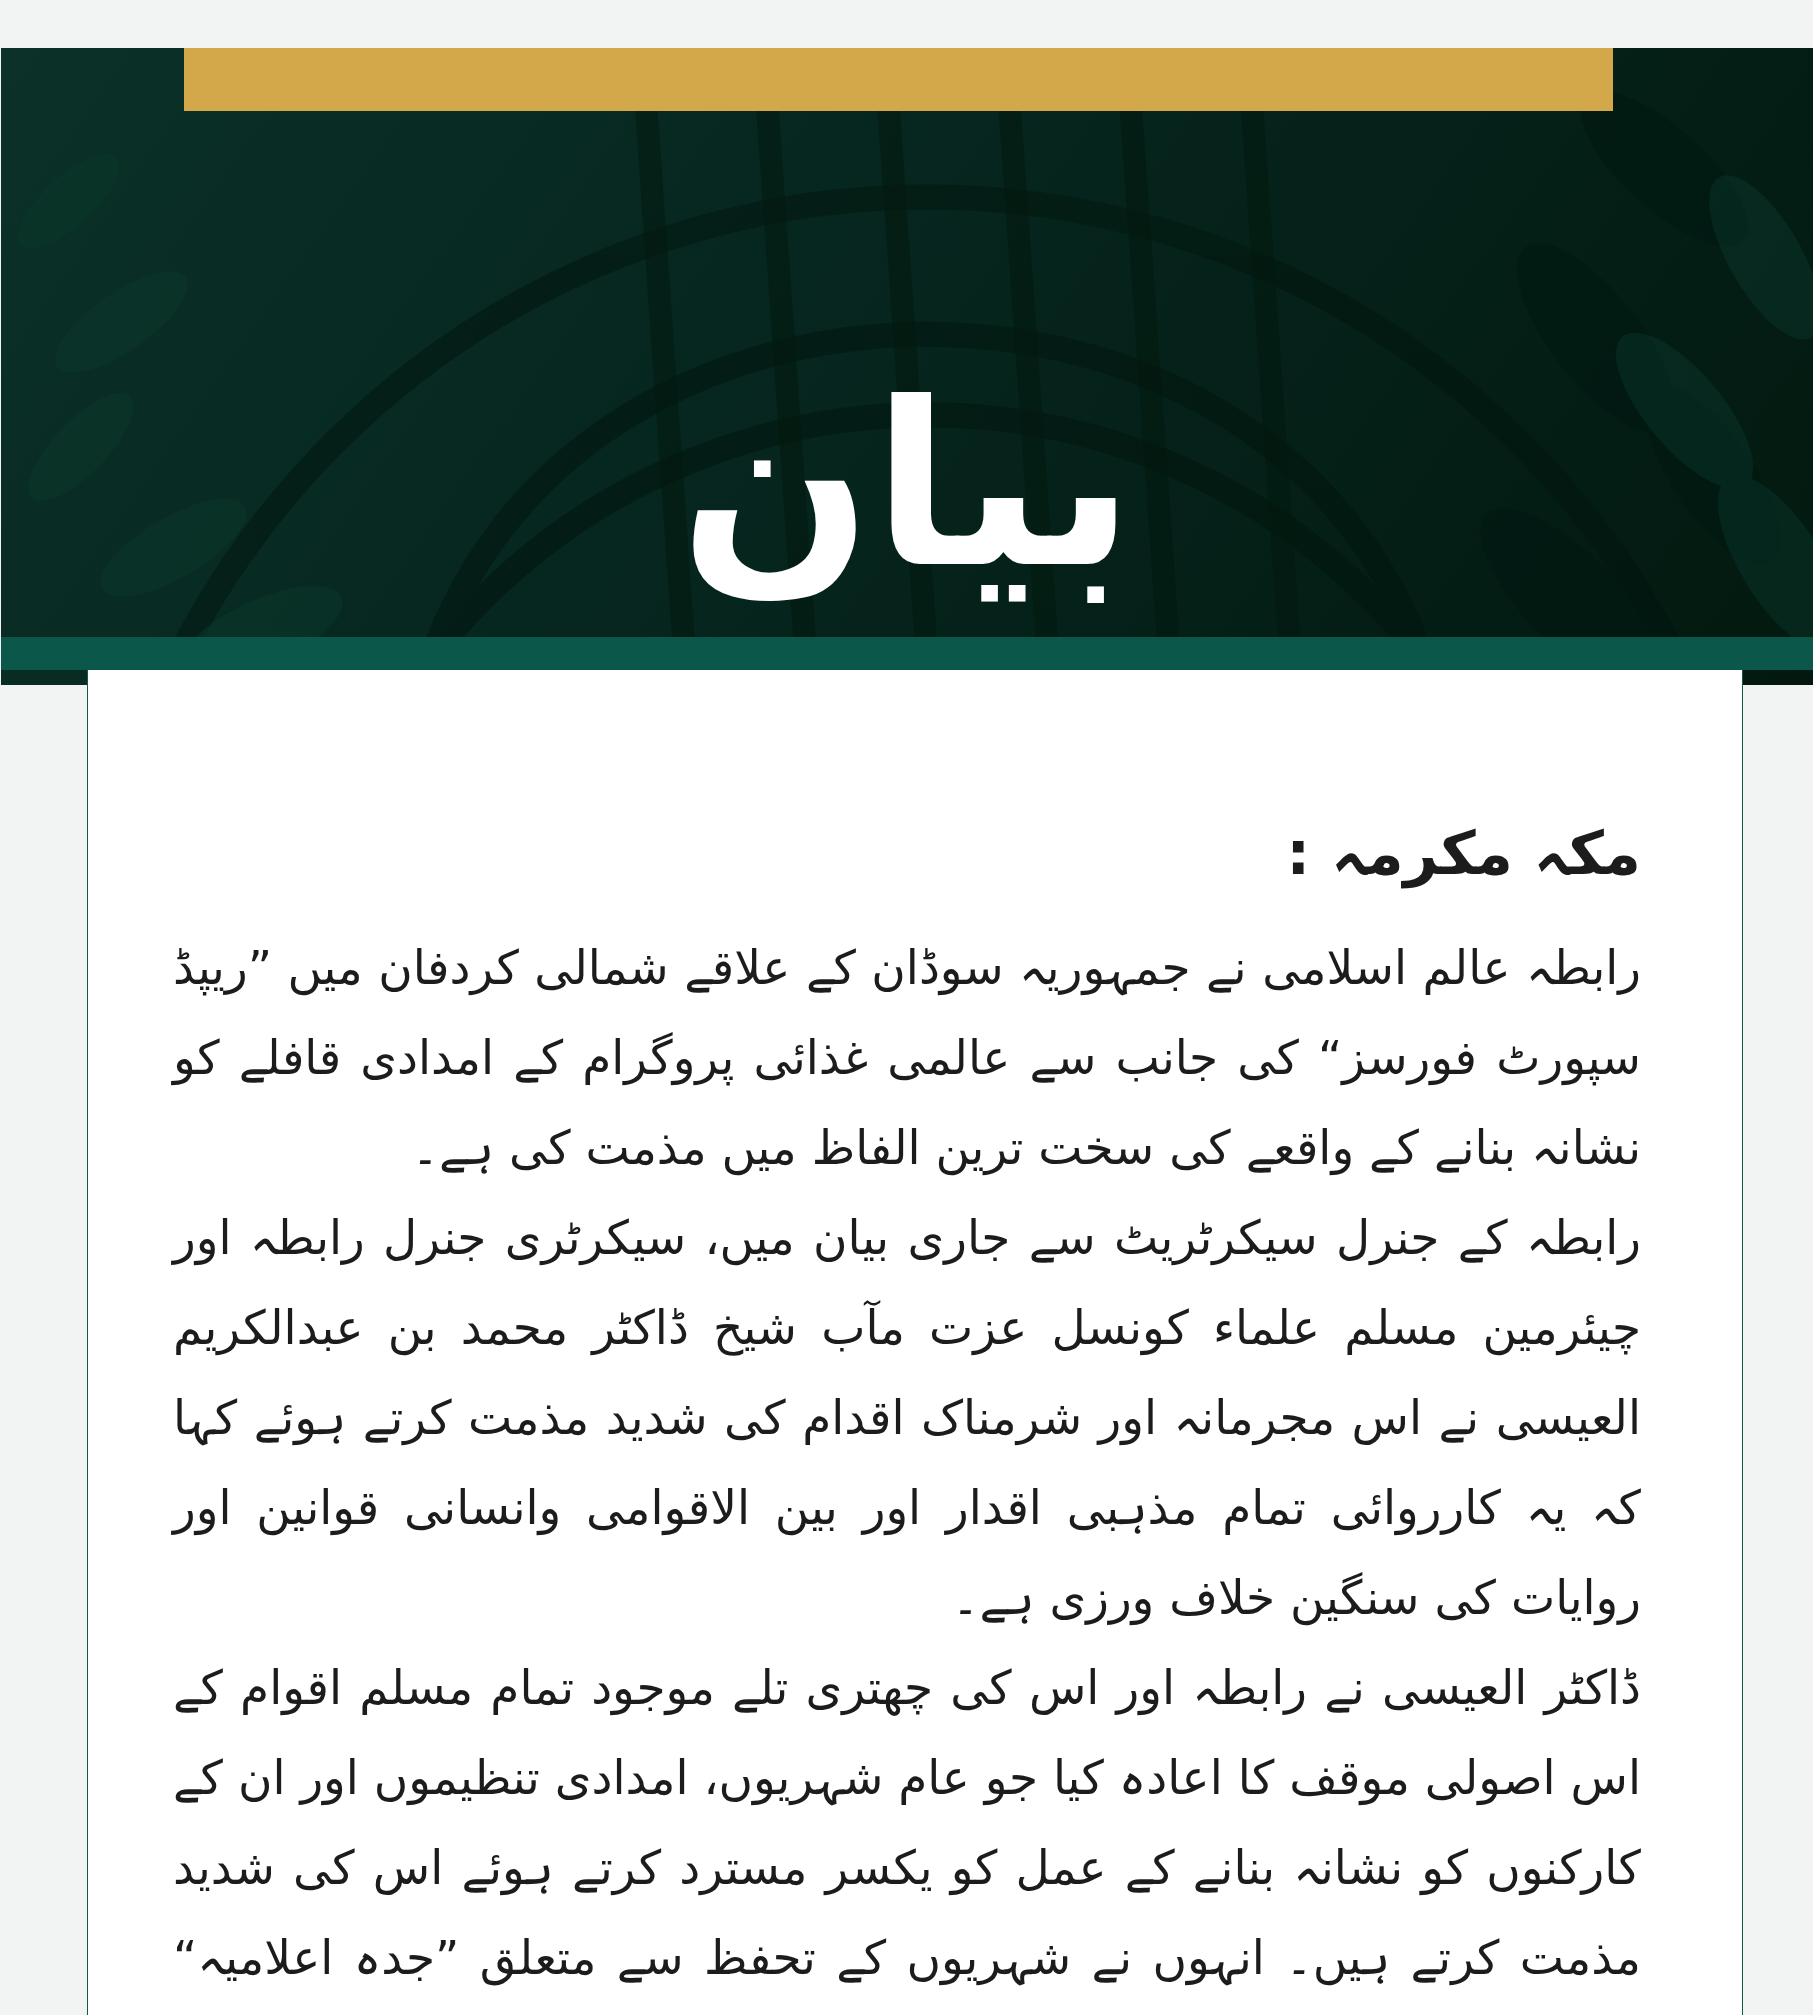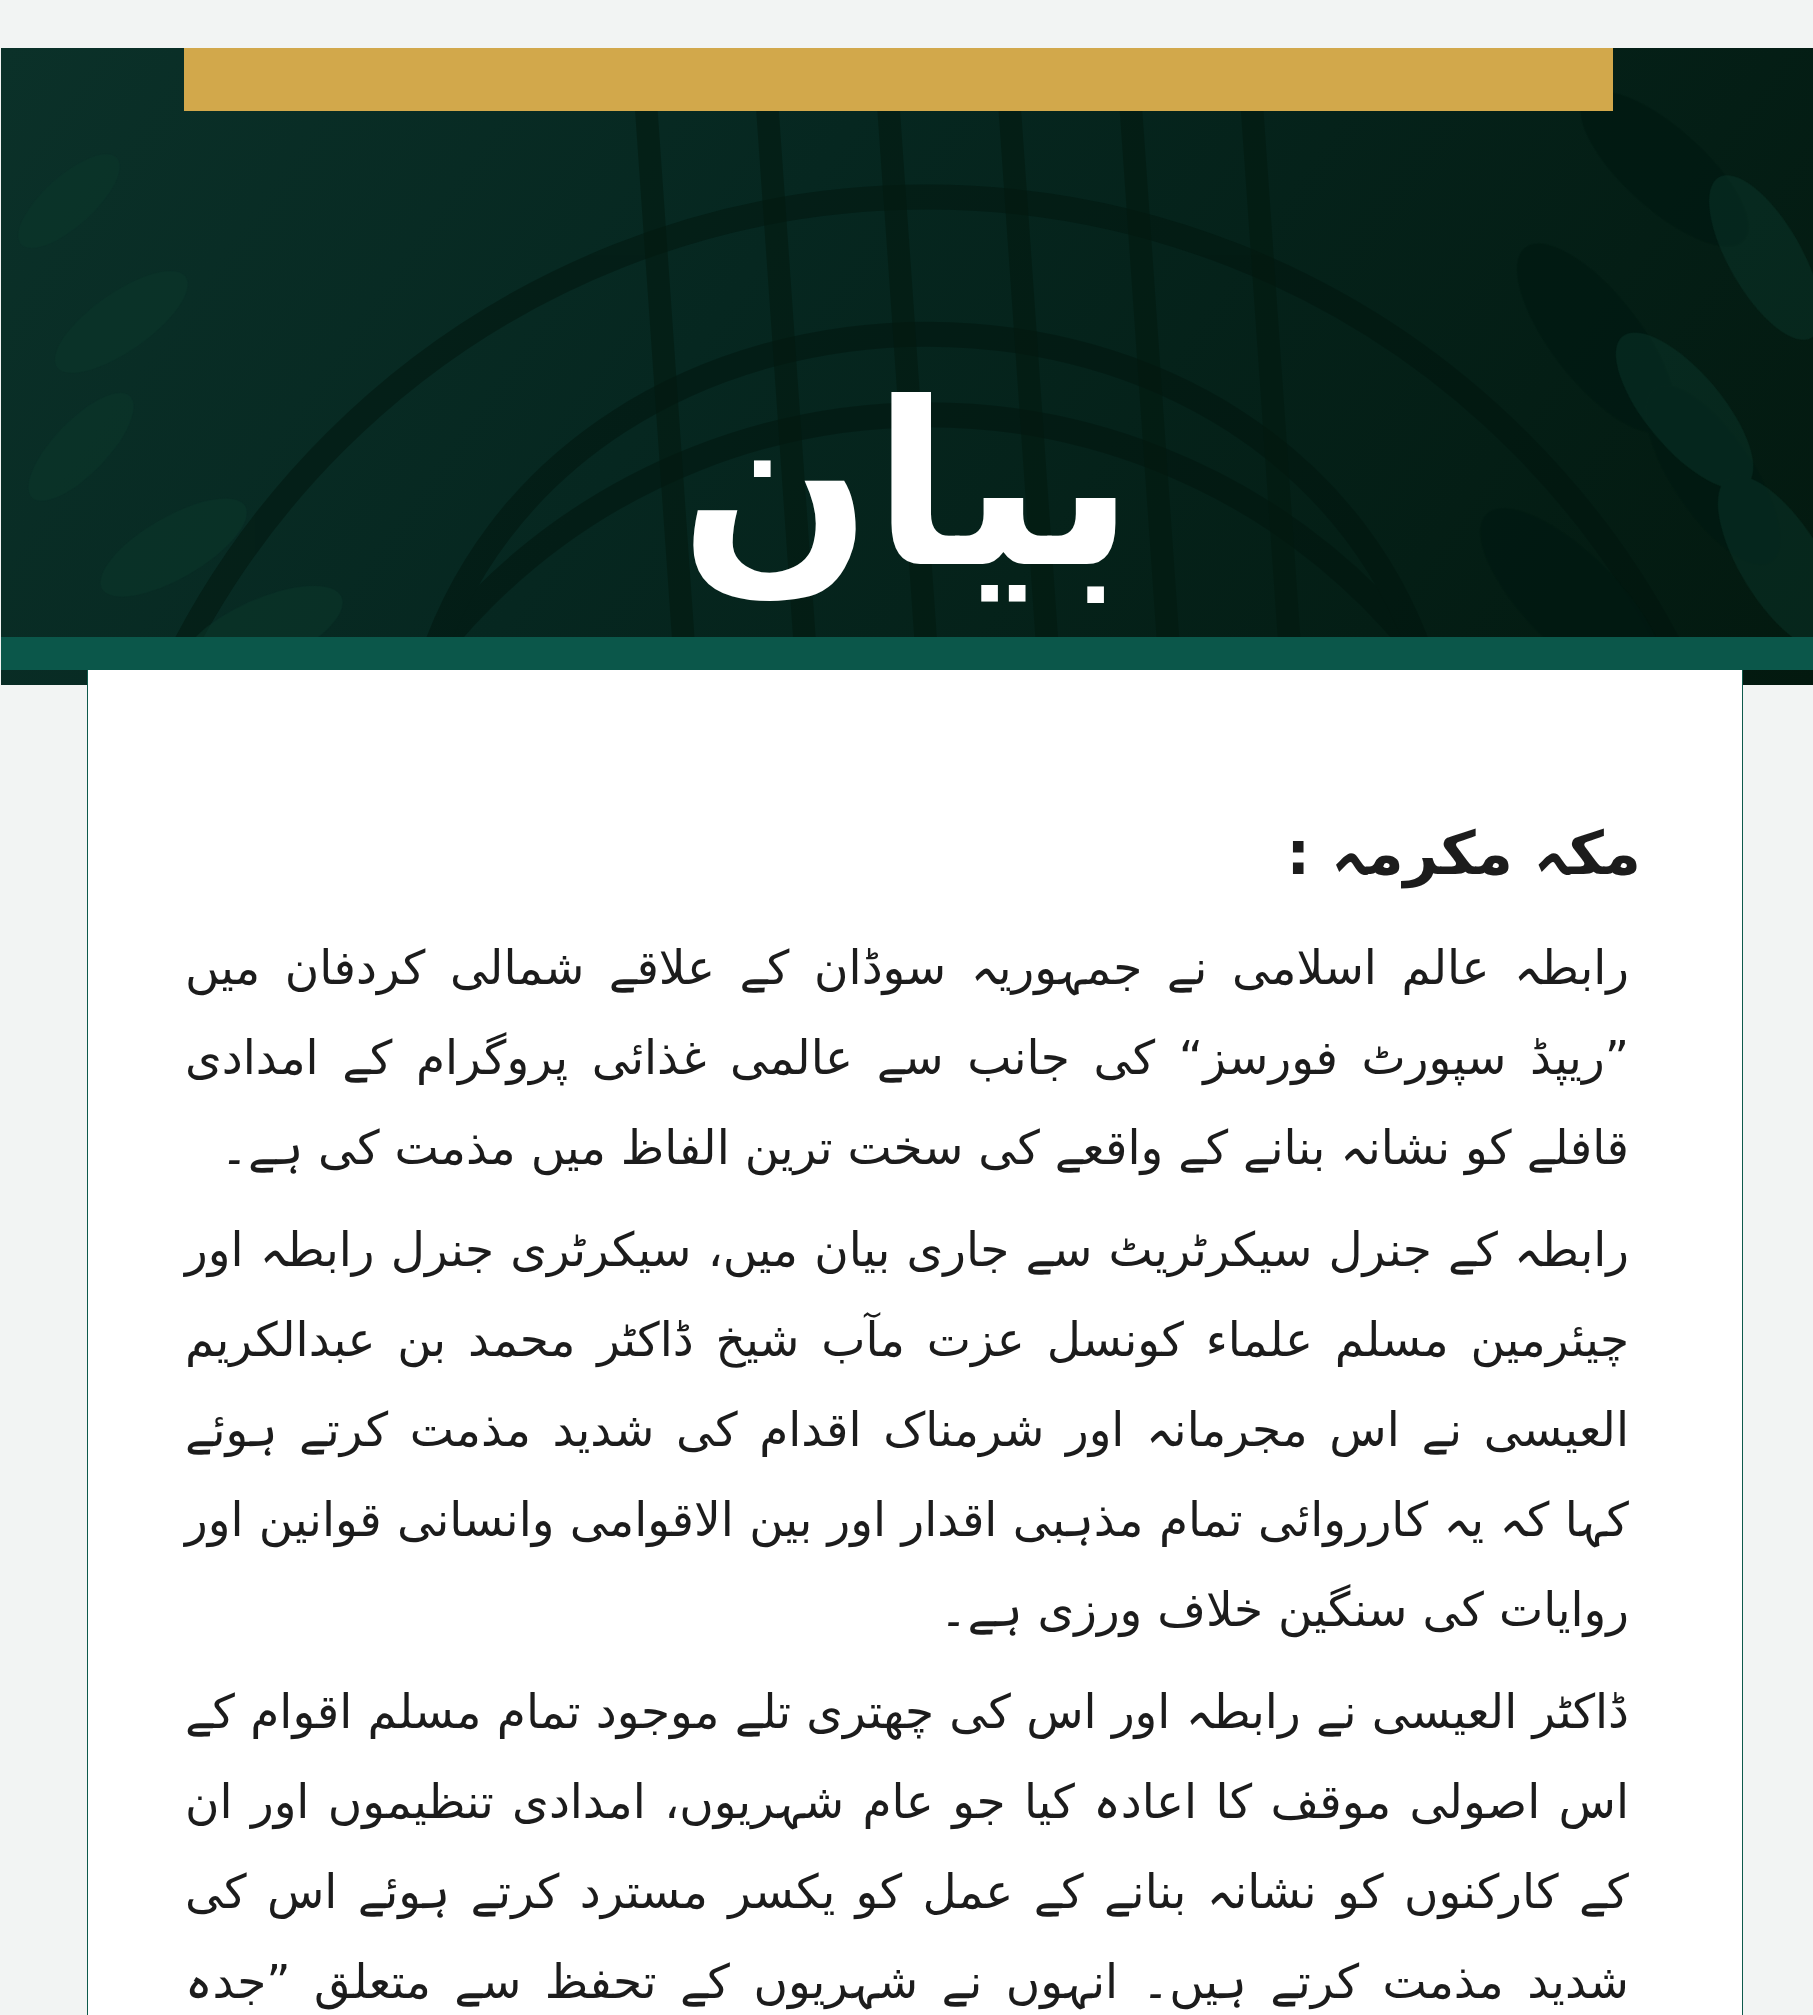--- a/index.html
+++ b/index.html
@@ -43,21 +43,21 @@
     font-size:60px;line-height:1.4;font-weight:700;color:#1c1c1c;
     text-align:right;
     padding-left:25px;
   }
   .body-text{
     margin:28px 101px 0 85px;
     color:#1c1c1c;
     font-size:47px;line-height:90px;
     text-align:justify;text-justify:inter-word;
   }
-  .body-text p{margin:12px;}
+  .body-text p{margin:0;}
 </style>
 </head>
 <body>
 
 <header class="banner">
   <svg class="pattern" width="1814" height="637" viewBox="0 0 4500 1581" aria-hidden="true">
 
     <g stroke="#02150e" stroke-width="62" fill="none" opacity="0.5">
       <circle cx="2300" cy="2450" r="2080"></circle>
       <circle cx="2300" cy="2470" r="1560"></circle>

